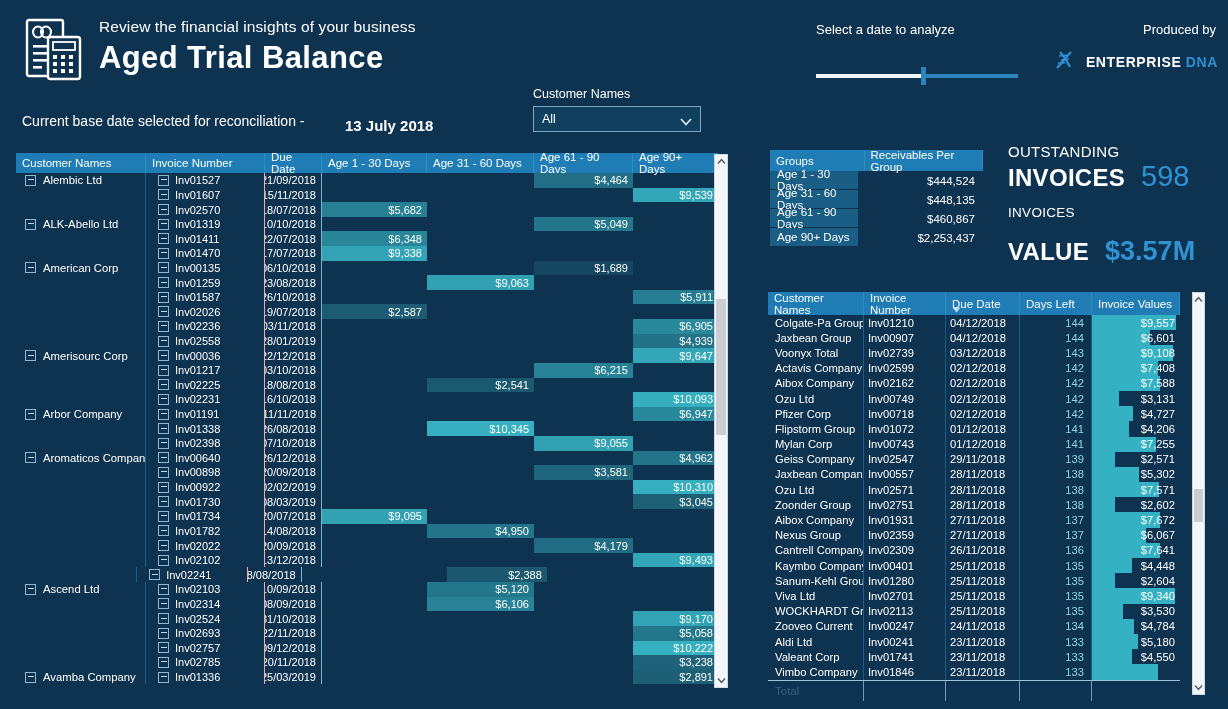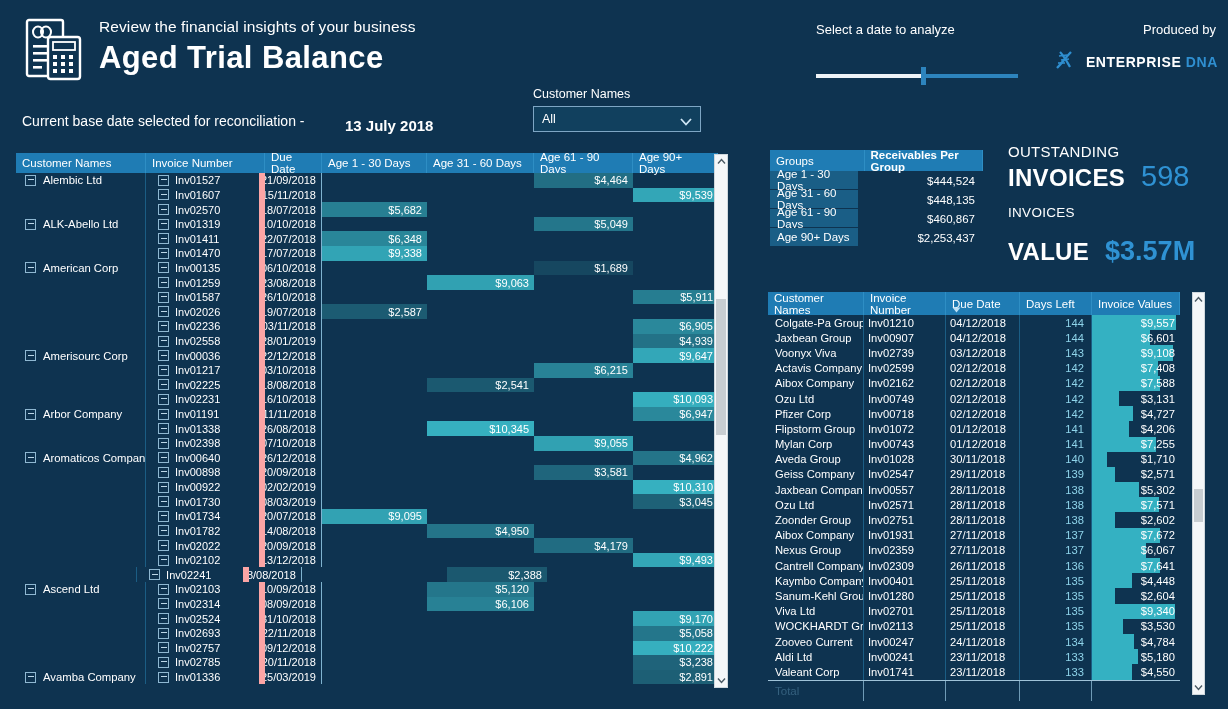--- a/index.html
+++ b/index.html
@@ -40,32 +40,32 @@
 
   
   .pb-label{position:absolute;right:12px;top:22px;font-size:13px;color:#ffffff;}
   .pb-logo{position:absolute;right:10px;top:48px;display:flex;align-items:center;gap:9px;}
   .pb-brand{font-size:14px;font-weight:bold;letter-spacing:.6px;color:#ffffff;}
   .pb-brand .dna{color:#2f8fd0;font-weight:bold;}
 
   
   .thead-cell{background:#1f7cb4;color:#ffffff;font-size:11.5px;display:flex;align-items:center;
     box-sizing:border-box;height:100%;padding:0 6px;border-right:1px solid #2e8ec4;}
-  .thead-cell.r{justify-content:flex-end;font-weight:bold;}
+  .thead-cell.r{justify-content:flex-end;}
 
   
   .matrix{position:absolute;left:16px;top:153px;width:720px;height:539px;}
   .matrix .head{position:absolute;left:0;top:0;width:702px;height:20px;display:flex;}
   .mt-c0{width:130px;} .mt-c1{width:119px;} .mt-c2{width:57px;}
   .mt-c3{width:105px;} .mt-c4{width:107px;} .mt-c5{width:99px;} .mt-c6{width:85px;}
   .matrix .body{position:absolute;left:0;top:20px;width:702px;height:519px;overflow:hidden;}
   .mrow{display:flex;height:14.62px;align-items:stretch;font-size:11px;}
   .mcell{box-sizing:border-box;display:flex;align-items:center;white-space:nowrap;overflow:hidden;}
   .c-cust{width:130px;padding-left:9px;color:#ffffff;font-size:11.3px;border-right:1px solid #1b5d84;}
-  .c-inv{width:119px;padding-left:12px;color:#ffffff;border-right:6px solid #fca5a5;}
+  .c-inv{width:119px;padding-left:12px;color:#ffffff;border-right:1px solid #fca5a5;}
   .c-due{width:57px;justify-content:flex-end;padding-right:5px;color:#ffffff;border-right:1px solid #7fb3cf;}
   .c-age{position:relative;justify-content:flex-end;padding-right:5px;color:#ffffff;}
   .c-age .fill{position:absolute;left:0;top:0;bottom:0;right:0;}
   .c-age .lbl{position:relative;z-index:2;}
   .expander{display:inline-block;width:9px;height:9px;border:1px solid #8fb8d2;position:relative;margin-right:7px;flex:0 0 auto;}
   .expander:after{content:"";position:absolute;left:1.5px;right:1.5px;top:3.5px;height:1px;background:#bcd7e8;}
   .inv-exp{margin-right:6px;}
 
   
   .groups{position:absolute;left:770px;top:150px;width:213px;}
@@ -827,21 +827,21 @@
           <div class="dcell d-cust">Jaxbean Group</div>
           <div class="dcell d-inv">Inv00907</div>
           <div class="dcell d-date">04/12/2018</div>
           <div class="dcell d-days">144</div>
           <div class="dcell d-val">
             <div class="bar" style="width: 66%;"></div>
             <span class="lbl">$6,601</span>
           </div>
         </div>
         <div class="drow">
-          <div class="dcell d-cust">Voonyx Viva</div>
+          <div class="dcell d-cust">Voonyx Total</div>
           <div class="dcell d-inv">Inv02739</div>
           <div class="dcell d-date">03/12/2018</div>
           <div class="dcell d-days">143</div>
           <div class="dcell d-val">
             <div class="bar" style="width: 92%;"></div>
             <span class="lbl">$9,108</span>
           </div>
         </div>
         <div class="drow">
           <div class="dcell d-cust">Actavis Company</div>
@@ -894,30 +894,20 @@
           </div>
         </div>
         <div class="drow">
           <div class="dcell d-cust">Mylan Corp</div>
           <div class="dcell d-inv">Inv00743</div>
           <div class="dcell d-date">01/12/2018</div>
           <div class="dcell d-days">141</div>
           <div class="dcell d-val">
             <div class="bar" style="width: 73%;"></div>
             <span class="lbl">$7,255</span>
-          </div>
-        </div>
-        <div class="drow">
-          <div class="dcell d-cust">Aveda Group</div>
-          <div class="dcell d-inv">Inv01028</div>
-          <div class="dcell d-date">30/11/2018</div>
-          <div class="dcell d-days">140</div>
-          <div class="dcell d-val">
-            <div class="bar" style="width: 17%;"></div>
-            <span class="lbl">$1,710</span>
           </div>
         </div>
         <div class="drow">
           <div class="dcell d-cust">Geiss Company</div>
           <div class="dcell d-inv">Inv02547</div>
           <div class="dcell d-date">29/11/2018</div>
           <div class="dcell d-days">139</div>
           <div class="dcell d-val">
             <div class="bar" style="width: 26%;"></div>
             <span class="lbl">$2,571</span>

